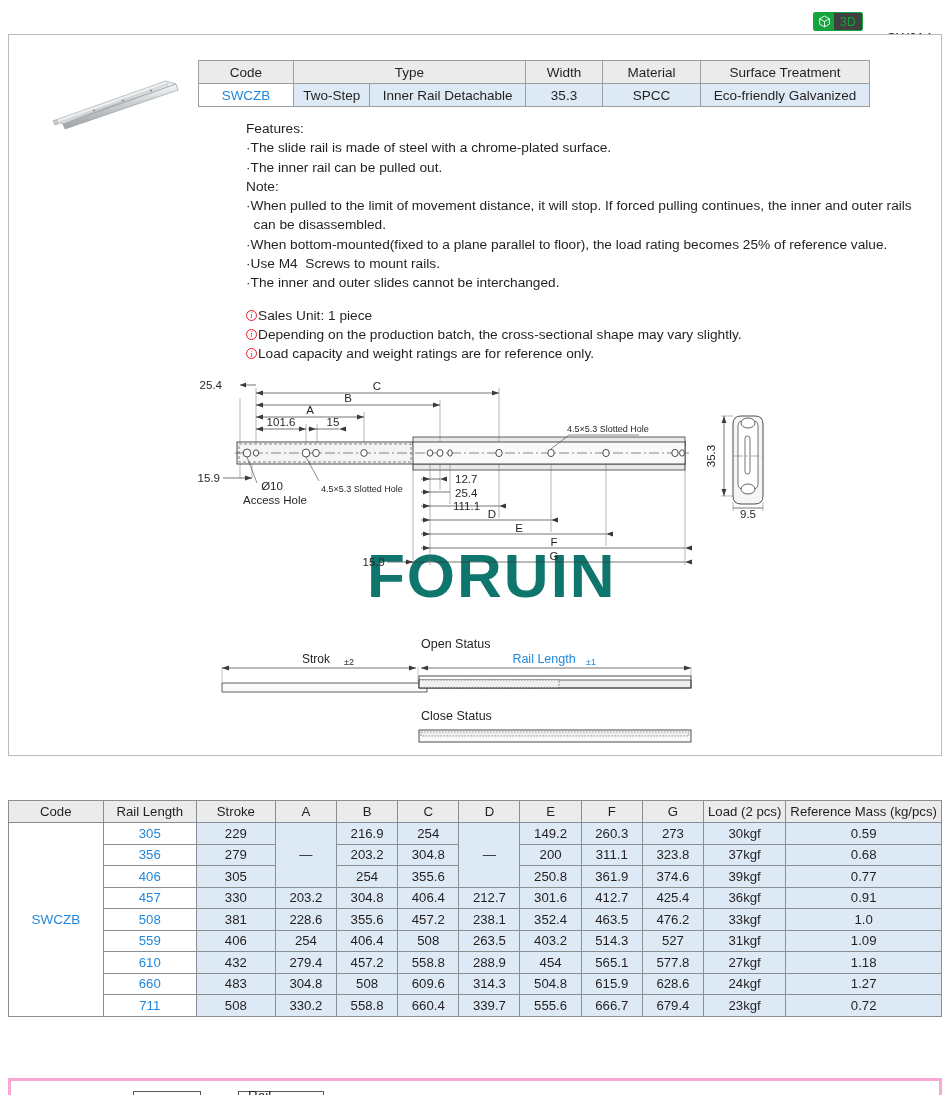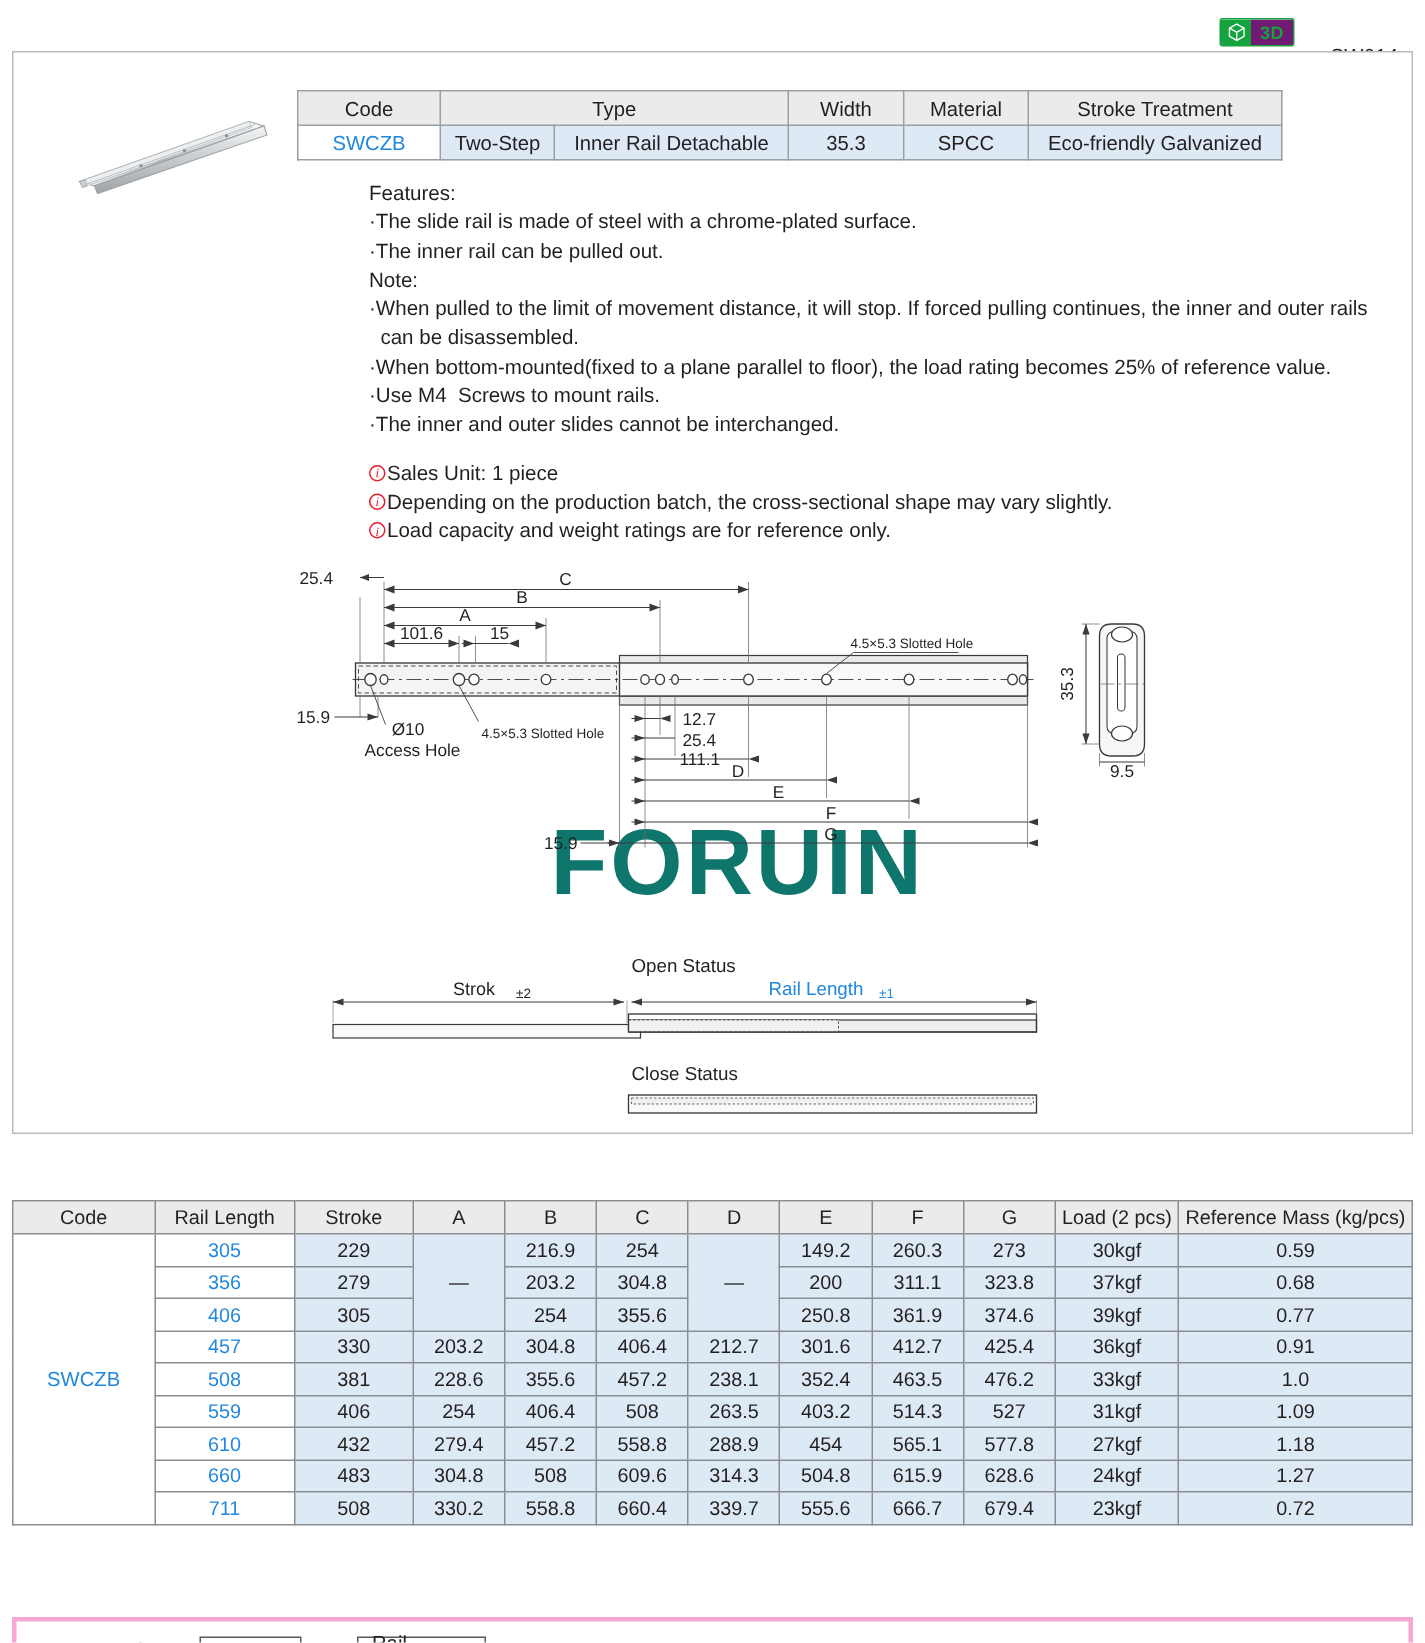--- a/index.html
+++ b/index.html
@@ -21,23 +21,22 @@
     position: absolute; left: 813px; top: 12px;
     height: 19px; display: flex; align-items: stretch;
     border: 1px solid #14a33c; border-radius: 2px; overflow: hidden;
   }
   .badge-3d .cube {
     width: 20px; background: #14a33c; display: flex;
     align-items: center; justify-content: center;
   }
   .badge-3d .lbl {
     padding: 0 6px; color: #14a33c; font-size: 12px;
-    display: flex; align-items: center; background: #701a75;
+    display: flex; align-items: center; background: #404040;
     letter-spacing: .3px;
-    font-weight: bold;
   }
   .sw-code {
     position: absolute; left: 887px; top: 30px;
     font-size: 13.5px; color: #231f20; letter-spacing: .2px;
   }
 
   
   .panel {
     position: absolute; left: 8px; top: 34px;
     width: 934px; height: 722px;
@@ -205,22 +204,22 @@
       </g>
     </svg>
   </div>
 
   <table class="spec-table">
     <tbody>
         <tr>
       <th style="width:95px">Code</th>
       <th colspan="2" style="width:232px">Type</th>
       <th style="width:77px">Width</th>
-      <th style="width:83px">Material</th>
-      <th style="width:169px">Stroke Treatment</th>
+      <th style="width:98px">Material</th>
+      <th style="width:169px">Surface Treatment</th>
     </tr>
     <tr>
       <td class="code-cell">SWCZB</td>
       <td>Two-Step</td>
       <td>Inner Rail Detachable</td>
       <td>35.3</td>
       <td>SPCC</td>
       <td>Eco-friendly Galvanized</td>
     </tr>
   </tbody>

